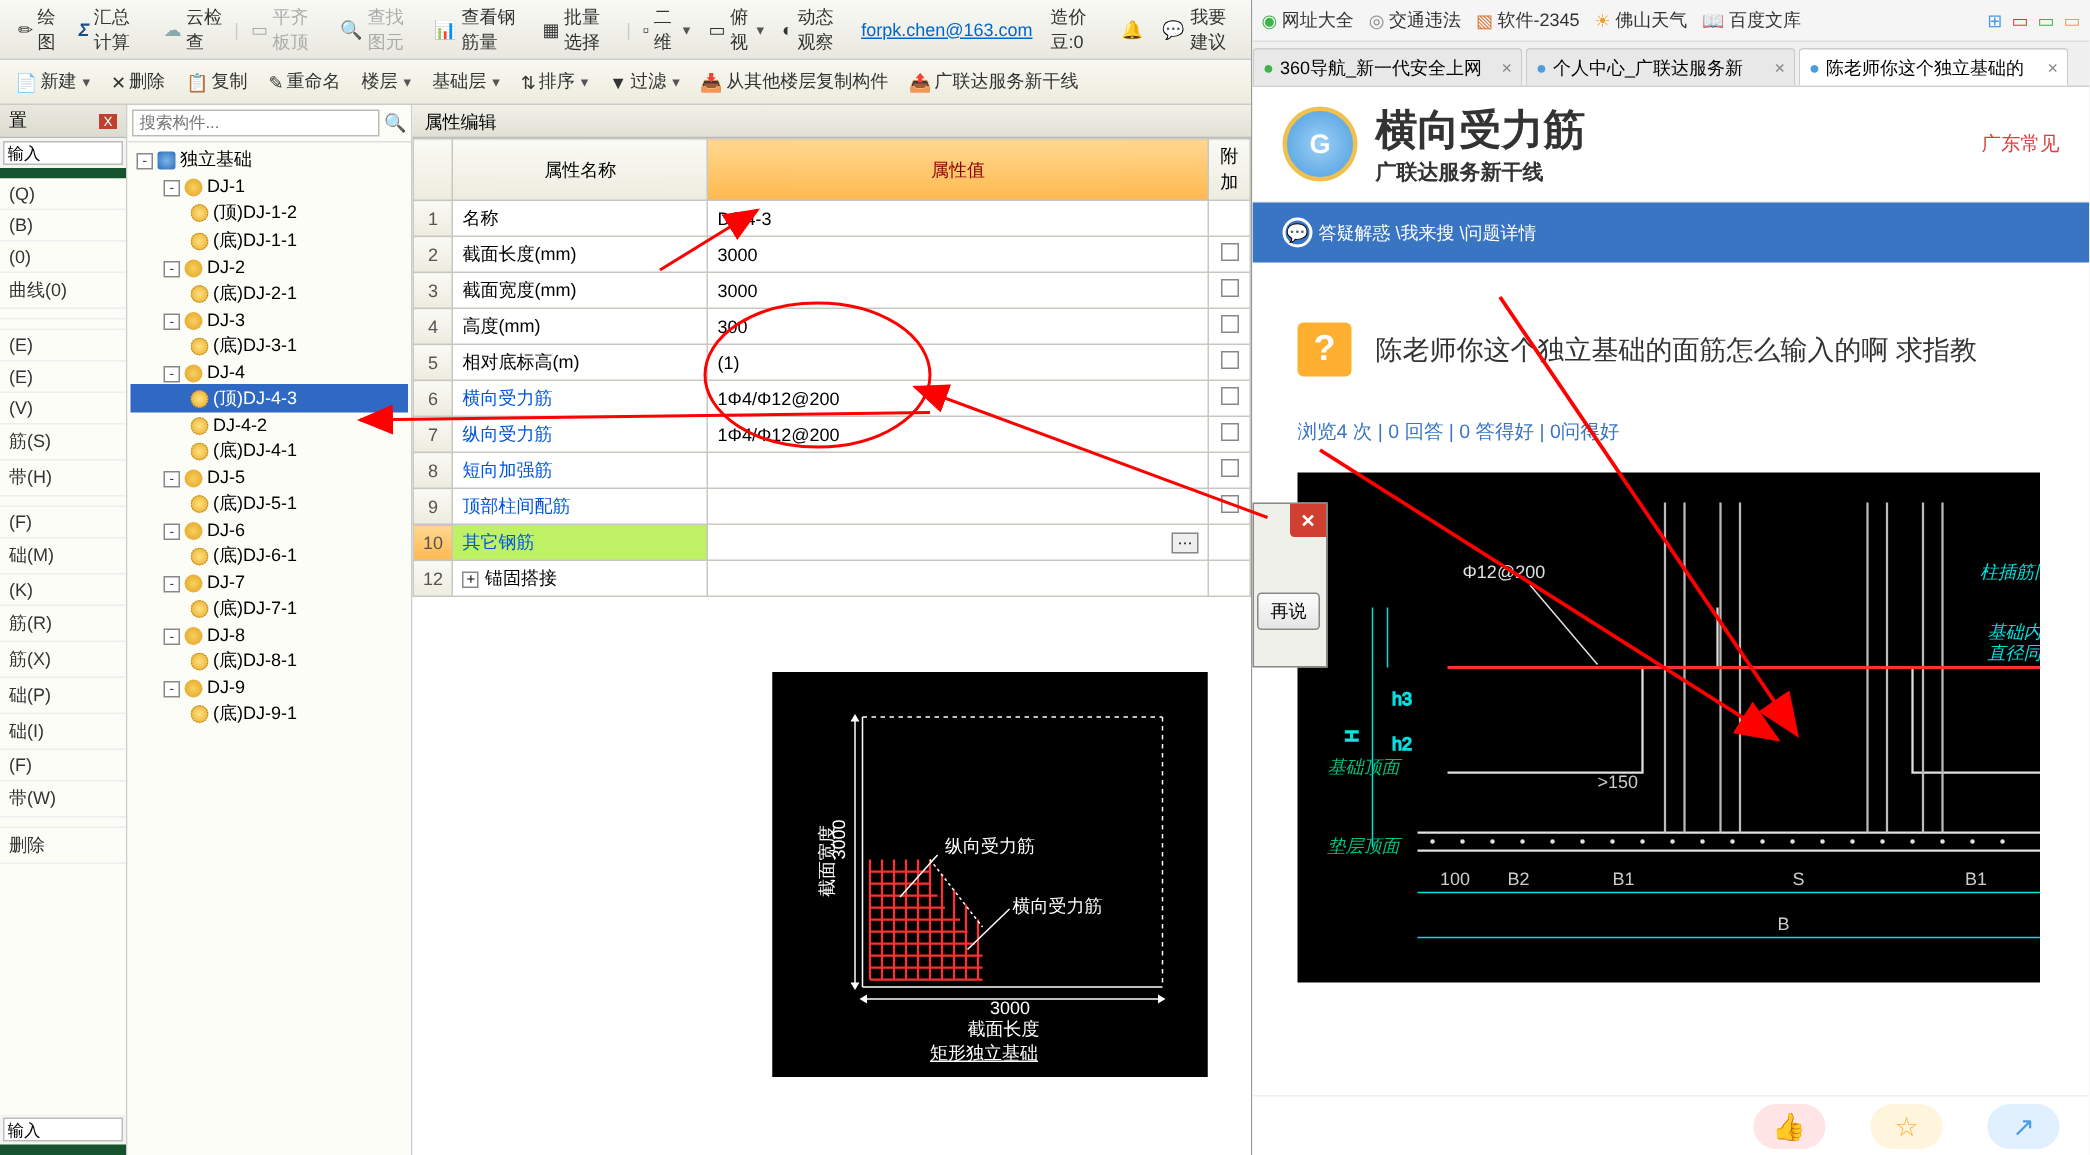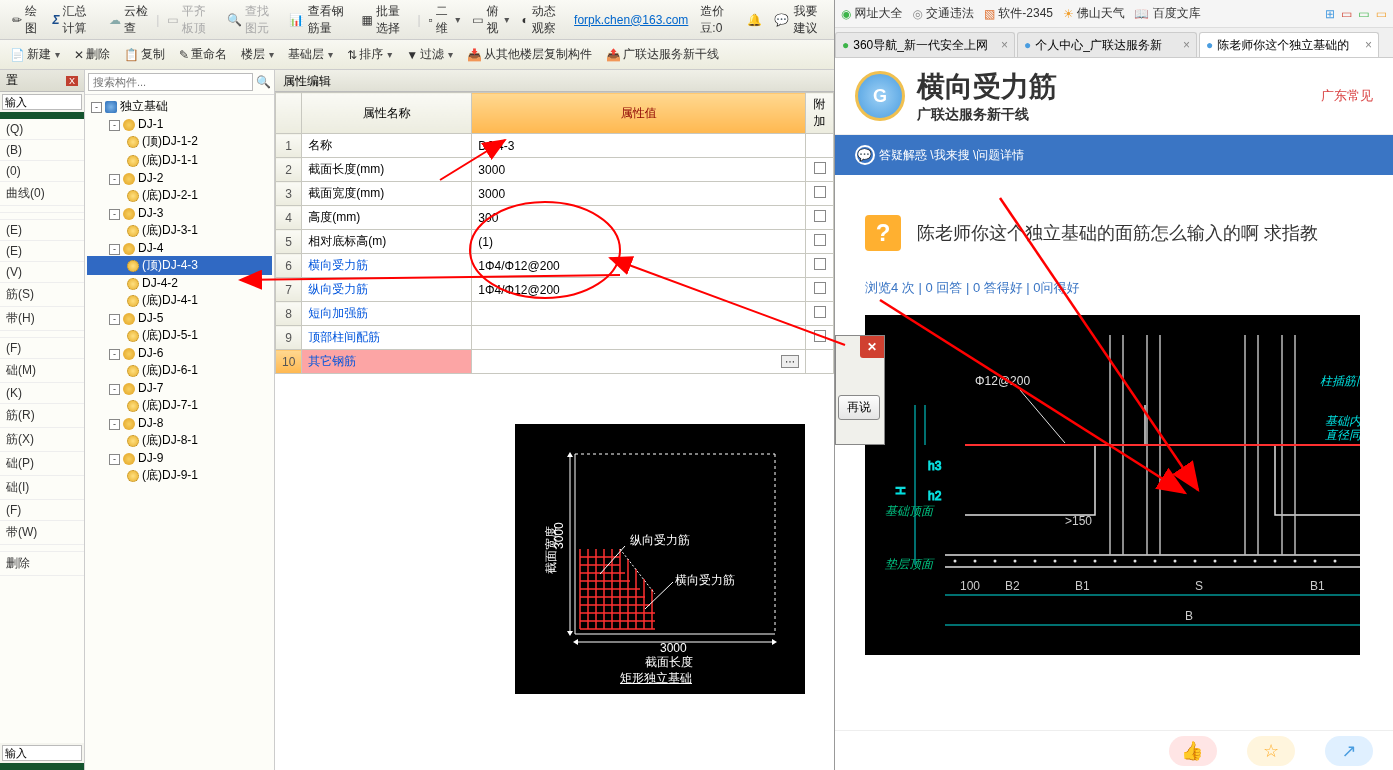--- a/index.html
+++ b/index.html
@@ -53,21 +53,21 @@
 .prop-table { border-collapse: collapse; width: 100%; }
 .prop-table td, .prop-table th { border: 1px solid #c8c8c0; padding: 3px 6px; height: 19px; font-size: 12px; text-align: left; }
 .prop-table th { background: linear-gradient(#fafaf5, #ececdf); font-weight: normal; text-align: center; }
 .prop-table th.highlight { background: linear-gradient(#ffd890, #ffb850); color: #8b0000; }
 .prop-table .num-col { width: 24px; text-align: center; background: linear-gradient(#fafaf5, #ececdf); color: #555; }
 .prop-table .name-col { width: 170px; }
 .prop-table .add-col { width: 28px; text-align: center; }
 .prop-table .checkbox { display: inline-block; width: 12px; height: 12px; border: 1px solid #888; background: #fff; }
 .prop-table .link-text { color: #0055dd; }
 .prop-table tr.selected td.num-col { background: linear-gradient(#ffd890, #ffb850); }
-.prop-table tr.selected td.name-col { background: #fca5a5; }
+.prop-table tr.selected td.name-col { background: #bef264; }
 .prop-table tr.selected td.val-col { background: #fff; }
 .prop-table .ellipsis-btn { float: right; border: 1px solid #888; padding: 0 3px; background: #eee; cursor: pointer; font-size: 10px; }
 .prop-table .plus-box { display: inline-block; width: 11px; height: 11px; border: 1px solid #888; text-align: center; line-height: 9px; font-size: 10px; background: #fff; margin-right: 4px; }
 
 
 .param-diagram { margin-top: 50px; margin-left: 240px; width: 290px; background: #000; color: #fff; }
 .param-diagram .pd-title { background: linear-gradient(#5a8dce, #3a6db0); color: #fff; padding: 2px 6px; font-size: 12px; }
 .param-diagram .pd-body { height: 270px; position: relative; background: #000; padding: 10px; }
 .pd-svg { width: 100%; height: 100%; }
 
@@ -292,20 +292,26 @@
                 <td class="add-col"><span class="checkbox"></span></td>
               </tr>
               <tr class="selected">
                 <td class="num-col">10</td>
                 <td class="name-col"><span class="link-text">其它钢筋</span></td>
                 <td class="val-col">
                   <span class="ellipsis-btn">⋯</span>
                 </td>
                 <td class="add-col"></td>
               </tr>
+              <tr>
+                <td class="num-col">12</td>
+                <td class="name-col"><span class="plus-box">+</span><span class="">锚固搭接</span></td>
+                <td class="val-col"></td>
+                <td class="add-col"></td>
+              </tr>
             </tbody>
         </table>
 
         <div class="param-diagram">
           <div class="pd-body">
             <svg class="pd-svg" viewBox="0 0 270 250">
               <line x1="50" y1="20" x2="50" y2="200" stroke="#fff" stroke-width="1"></line>
               <line x1="50" y1="200" x2="250" y2="200" stroke="#fff" stroke-width="1"></line>
               <line x1="50" y1="20" x2="250" y2="20" stroke="#fff" stroke-width="1" stroke-dasharray="3,3"></line>
               <line x1="250" y1="20" x2="250" y2="200" stroke="#fff" stroke-width="1" stroke-dasharray="3,3"></line>

